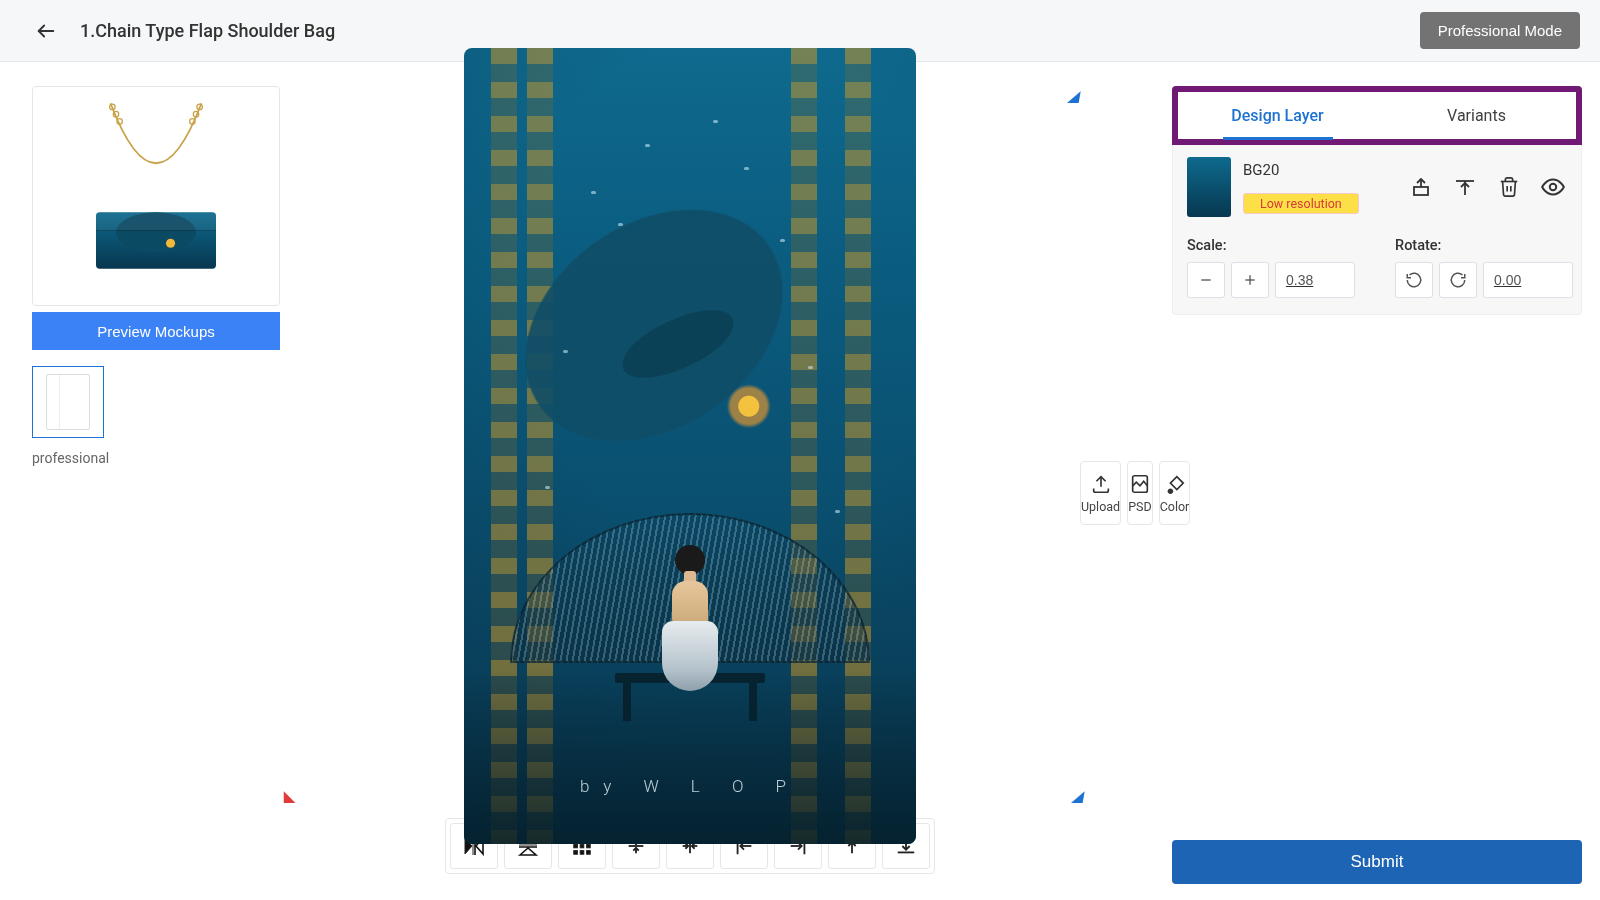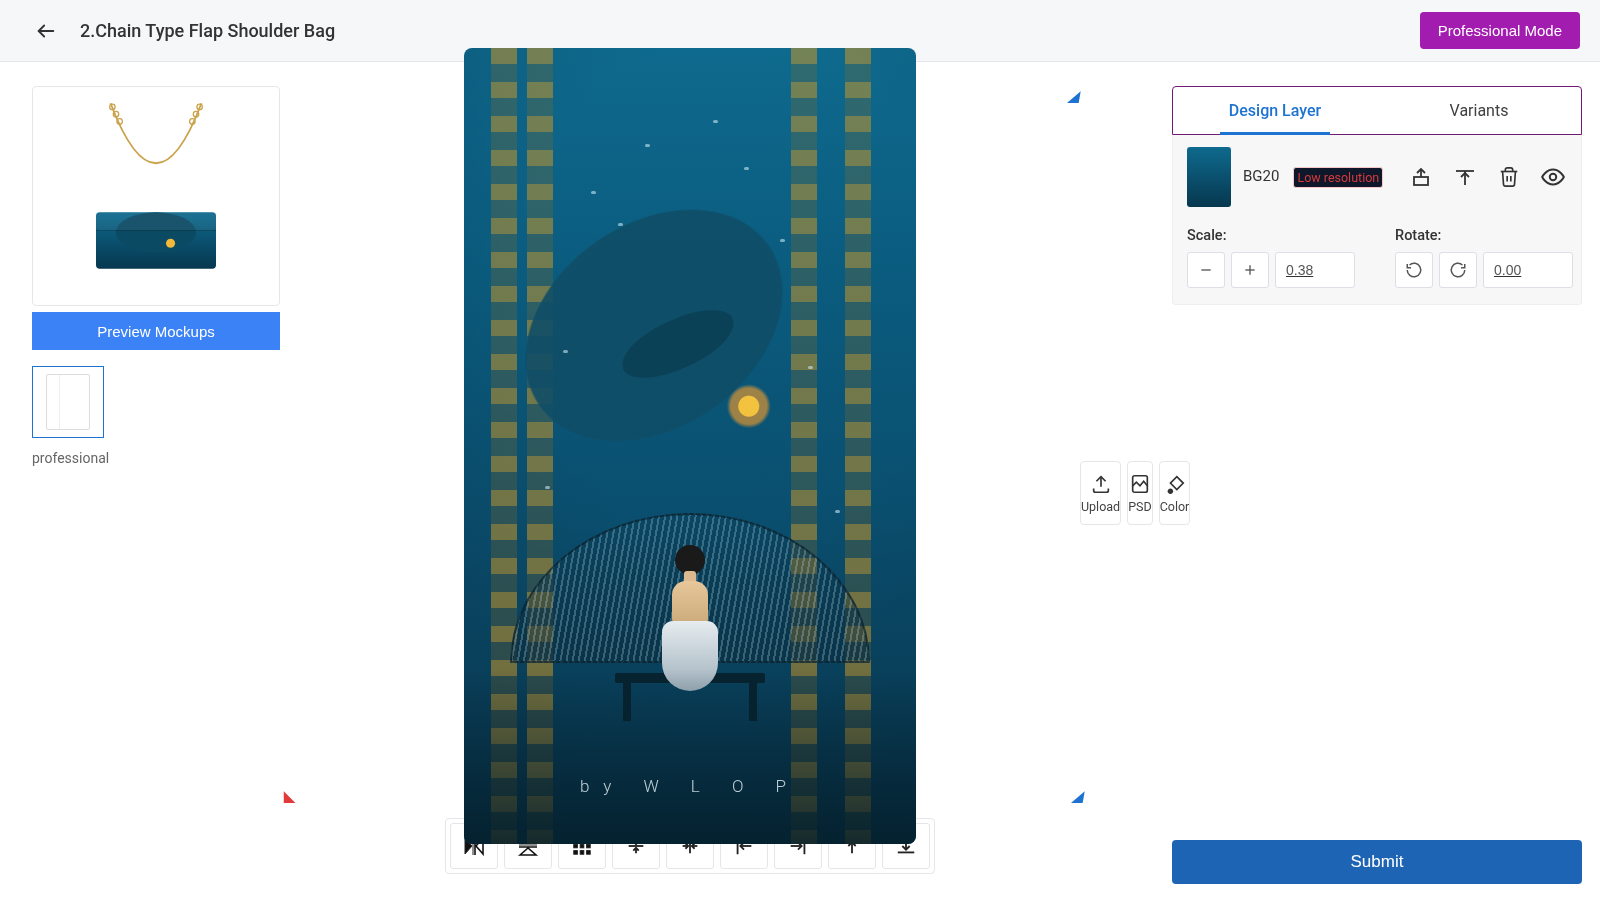--- a/index.html
+++ b/index.html
@@ -12,21 +12,21 @@
     border-bottom: 1px solid #e4e6ea;
     display: flex;
     align-items: center;
     padding: 0 20px 0 32px;
     justify-content: space-between;
   }
   .header-left { display: flex; align-items: center; gap: 20px; }
   .back-arrow { cursor: pointer; }
   .header-title { font-size: 18px; font-weight: 500; color: #333; }
   .pro-mode-btn {
-    background: #a21caf;
+    background: #737373;
     color: #fff;
     border: none;
     padding: 10px 18px;
     border-radius: 4px;
     font-size: 15px;
     cursor: pointer;
   }
 
   
   .main { display: flex; height: calc(900px - 62px); }
@@ -210,21 +210,21 @@
   }
 
   
   .right-col {
     width: 438px;
     padding: 24px 18px 16px 10px;
     display:flex; flex-direction:column;
   }
   .tabs {
     display:flex;
-    border:1px solid #701a75;
+    border:6px solid #701a75;
     border-radius:4px 4px 0 0;
   }
   .tab {
     flex:1; text-align:center; padding:14px 0; font-size:16px; cursor:pointer; color:#404040;
     position:relative;
   }
   .tab.active { color:#1e73d2; font-weight:500;}
   .tab.active::after{
     content:""; position:absolute; left:50%; transform:translateX(-50%);
     bottom:-1px; width:110px; height:3px; background:#1e73d2;
@@ -235,25 +235,25 @@
   }
   .layer-row{
     display:flex; align-items:center; padding:12px 14px; gap:12px;
   }
   .layer-thumb{
     width:44px; height:60px; border-radius:3px;
     background:
       linear-gradient(180deg,#0e6a8e 0%, #07374f 100%);
     position:relative; overflow:hidden;
   }
-  .layer-meta{ display:flex; flex-direction:row; gap:14px; flex:0 0 auto;}
+  .layer-meta{ display:flex; flex-direction:column; gap:14px; flex:0 0 auto;}
   .layer-name{ font-size:15px; color:#333;}
   .badge{
-    font-size:12.5px; color:#d43b3b; background:#0f172a; border:1px solid #f5c9c9;
-    padding:2px 3px; border-radius:3px; white-space:nowrap;
+    font-size:12.5px; color:#d43b3b; background:#fde047; border:1px solid #f5c9c9;
+    padding:2px 16px; border-radius:3px; white-space:nowrap;
   }
   .layer-tools{ margin-left:auto; display:flex; gap:16px; align-items:center;}
   .icon-btn{ width:28px; height:28px; display:flex; align-items:center; justify-content:center; cursor:pointer;}
   .controls{
     display:flex; gap:40px; padding:8px 14px 16px 14px;
   }
   .ctrl-group{ display:flex; flex-direction:column; gap:8px;}
   .ctrl-label{ font-size:14.5px; color:#333; font-weight:500;}
   .ctrl-row{ display:flex; gap:6px; align-items:center;text-decoration:underline;}
   .step-btn{
@@ -285,21 +285,21 @@
 <body>
 
 <div class="header">
   <div class="header-left">
     <span class="back-arrow icon-btn">
       <svg width="22" height="22" viewBox="0 0 24 24" fill="none" stroke="#333" stroke-width="2" stroke-linecap="round" stroke-linejoin="round">
           <line x1="20" y1="12" x2="4" y2="12"></line>
           <polyline points="10 18 4 12 10 6"></polyline>
         </svg>
     </span>
-    <span class="header-title">2.Chain Type Flap Shoulder Bag</span>
+    <span class="header-title">1.Chain Type Flap Shoulder Bag</span>
   </div>
   <button class="pro-mode-btn">Professional Mode</button>
 </div>
 
 <div class="main">
 
   <div class="left-col">
     <div class="product-preview">
 
       <svg class="bag-svg" viewBox="0 0 220 220">

